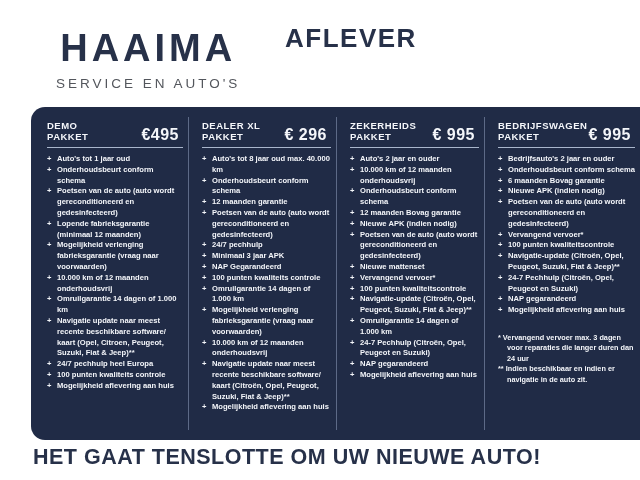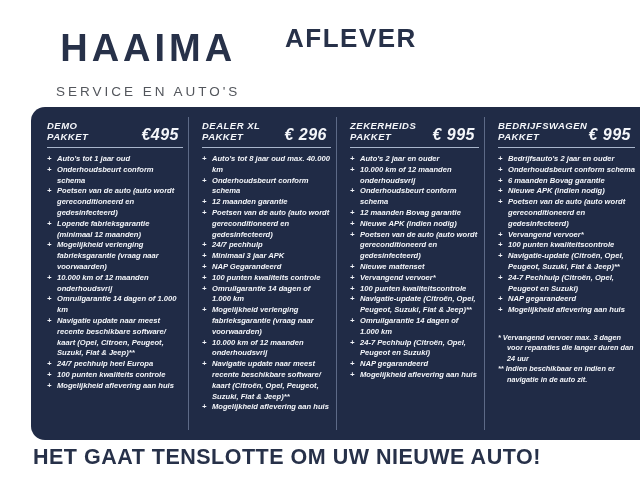--- a/index.html
+++ b/index.html
@@ -13,40 +13,40 @@
 
   
   .header{position:absolute;left:0;top:0;width:640px;height:114px;}
   .logo{position:absolute;left:56px;top:28px;text-align:center;}
   .logo-name{
     font-size:38px;font-weight:bold;letter-spacing:4px;
     color:var(--navy);line-height:40px;
   }
   .logo-sub{
     font-size:13.5px;font-weight:normal;letter-spacing:3px;
-    color:var(--gray);line-height:16px;margin-top:16px;white-space:nowrap;
+    color:var(--gray);line-height:16px;margin-top:8px;white-space:nowrap;
   }
   .title{
     position:absolute;left:285px;top:24px;margin:0;
     font-size:26px;font-weight:bold;letter-spacing:1.5px;
     color:var(--navy);line-height:29px;
   }
 
   
   .panel{
     position:absolute;left:31px;top:107px;right:0;height:333px;
     background:var(--panel-bg);
     border-radius:14px 0 0 14px;
     color:var(--panel-text);
   }
   .columns{
     display:grid;height:313px;margin-top:10px;
     grid-template-columns:157px 148px 148px 1fr;
   }
-  .column{padding:3px 5px 0 13px;position:relative;font-style:italic;}
+  .column{padding:3px 5px 0 13px;position:relative;}
   .column:first-child{padding-left:16px;}
   .column + .column{border-left:1px solid var(--divider);}
 
   .col-header{display:flex;justify-content:space-between;align-items:flex-end;}
   .pkg-name{
     font-size:9.5px;font-weight:bold;letter-spacing:0.5px;
     line-height:11px;white-space:pre-line;
   }
   .pkg-price{
     font-size:16px;font-weight:bold;letter-spacing:0.5px;

